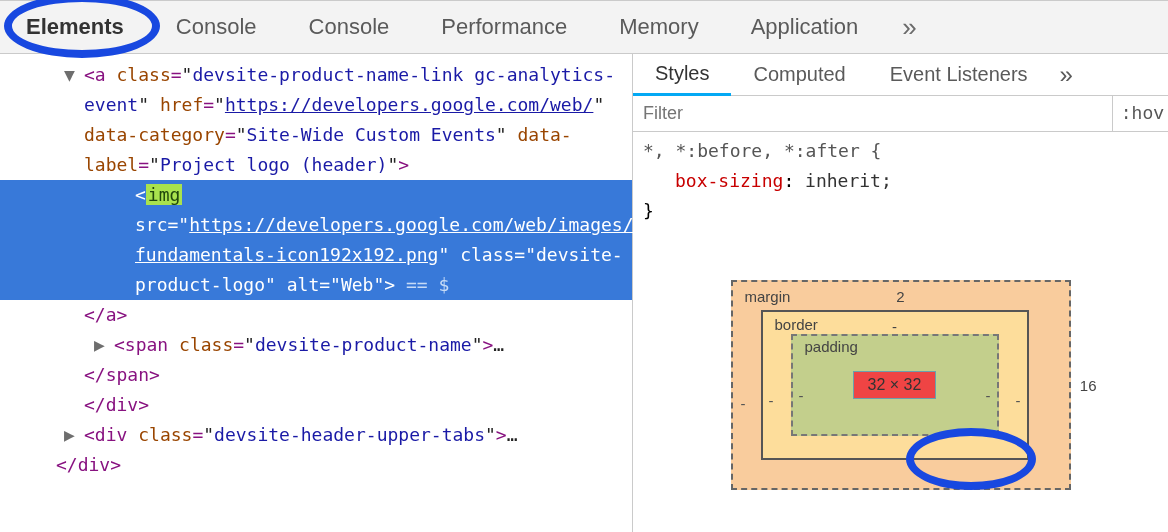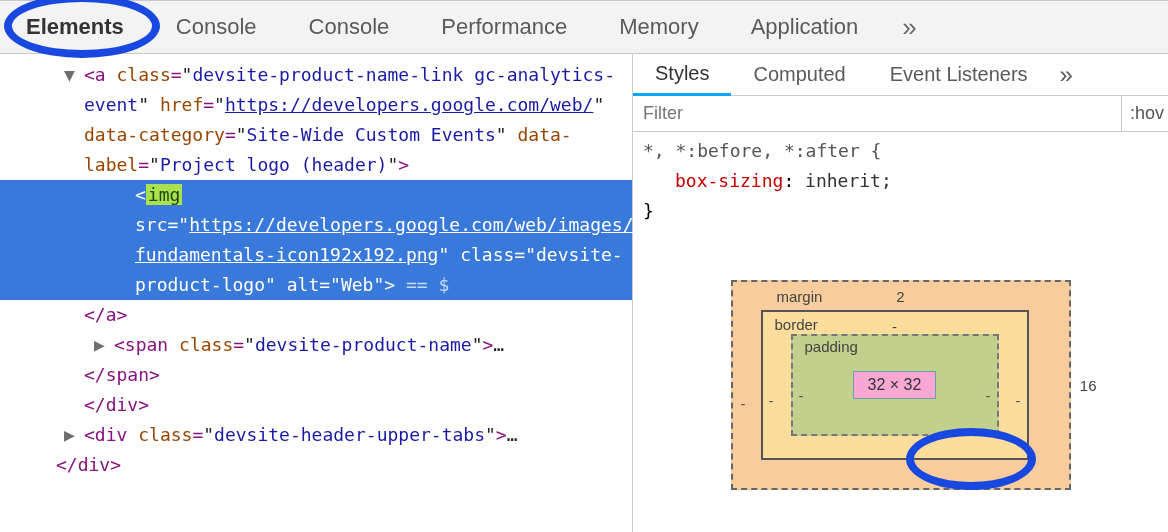--- a/index.html
+++ b/index.html
@@ -123,21 +123,21 @@
     height: 100%;
     border: none;
     border-right: 1px solid #cacaca;
     padding: 0 10px;
     font-size: 18px;
     font-family: inherit;
     outline: none;
     color:#9a9a9a;
   }
   .hov {
-    font-family: Liberation Sans, sans-serif;
+    font-family: Liberation Mono, monospace;
     font-size: 18px;
     color: #888;
     padding: 0 4px 0 8px;
     display:flex; align-items:center; height:100%;
   }
   .hov b { color:#555; font-weight:normal; }
   .rules {
     font-family: Menlo, monospace;
     font-size: 18px;
     line-height: 30px;
@@ -170,32 +170,32 @@
     position: relative;
   }
   .bm-padding {
     width: 100%; height:100%;
     background: #c3cf8c;
     border: 2px dashed #777;
     position: relative;
     display:flex; align-items:center; justify-content:center;
   }
   .bm-content {
-    background: #f9a8d4;
+    background: #ef4444;
     border: 1px solid #6aa0ad;
     padding: 4px 14px;
     font-size: 16px;
     color:#333;
   }
   .bm-label {
     position: absolute;
     font-size: 15px;
     color: #444;
   }
-  .bm-label.margin { top:6px; left:12px;margin-left:32px; }
+  .bm-label.margin { top:6px; left:12px; }
   .bm-label.border { top:4px; left:12px; }
   .bm-label.padding { top:2px; left:12px; }
   .bm-val { position:absolute; font-size:15px; color:#444; }
   .bm-val.top { top:6px; left:50%; transform:translateX(-50%);}
   .bm-val.right { right:-28px; top:50%; transform:translateY(-50%);}
   .bm-dash { position:absolute; font-size:15px; color:#555;}
   
   .annot {
     position: absolute;
     border: 8px solid #1848e0;

